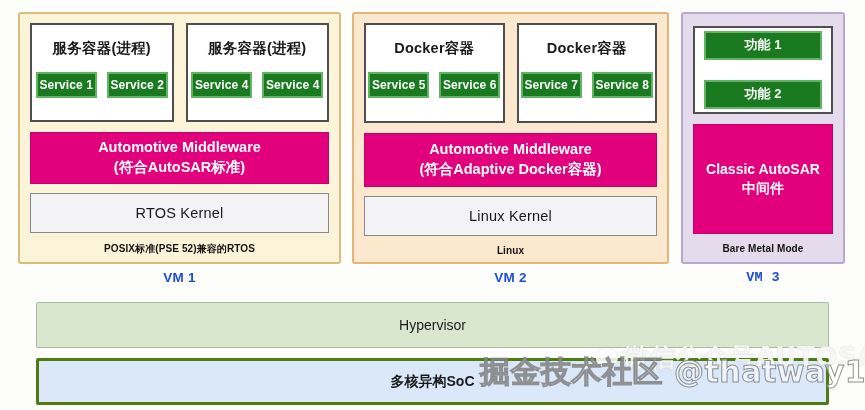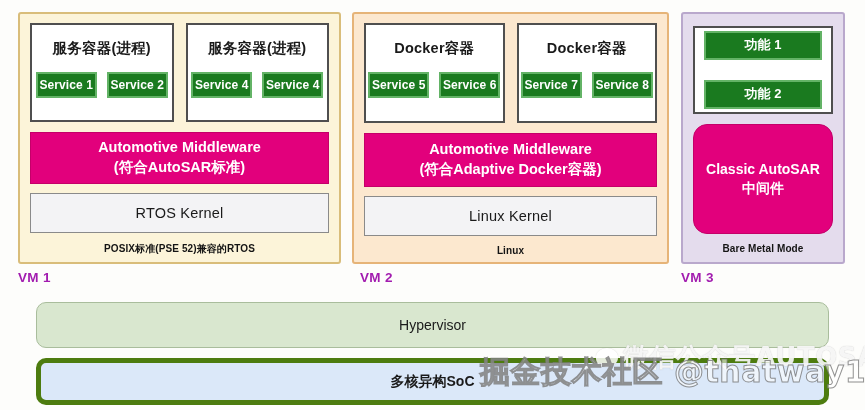--- a/index.html
+++ b/index.html
@@ -130,21 +130,20 @@
     text-align: center;
     font-size: 14.5px;
     font-weight: 600;
     line-height: 1.35;
     margin-top: 10px;
     height: 54px;
   }
   .middleware.tall {
     height: 110px;
     font-size: 14px;
-    border-radius: 14px;
   }
 
   
   .kernel {
     box-sizing: border-box;
     background: #f3f3f5;
     border: 1px solid #8a8a8a;
     color: #1a1a1a;
     font-size: 14.5px;
     height: 41px;
@@ -161,53 +160,53 @@
     font-size: 10px;
     font-weight: 700;
     color: #141414;
     margin-top: 9px;
     letter-spacing: .1px;
   }
 
   
   .vm-label {
     position: absolute;
-    text-align: left;
+    text-align: center;
     font-size: 13.5px;
     font-weight: 700;
-    color: #a21caf;
+    color: #1d4ed8;
     top: 270px;
     letter-spacing: .3px;
   }
   .vm-label.l1 { left: 18px;  width: 323px; }
-  .vm-label.l2 { left: 360px; width: 317px; }
-  .vm-label.l3 { left: 681px; width: 164px; }
+  .vm-label.l2 { left: 352px; width: 317px; }
+  .vm-label.l3 { left: 681px; width: 164px; font-family: Liberation Mono, monospace; }
 
   
   .bar {
     position: absolute;
     left: 36px;
     width: 793px;
     box-sizing: border-box;
     display: flex;
     align-items: center;
     justify-content: center;
     font-size: 14px;
     color: #1a1a1a;
-    border-radius: 10px;
+    border-radius: 2px;
   }
   .bar-hypervisor {
     top: 302px; height: 46px;
     background: #d9e7cf;
     border: 1px solid #a9bd9c;
   }
   .bar-soc {
     top: 358px; height: 47px;
     background: #dbe8f9;
-    border: 5px solid #4d7c0f;
+    border: 3px solid #4d7c0f;
     font-weight: 600;
   }
 
   
   .wm {
     position: absolute;
     pointer-events: none;
     white-space: nowrap;
     font-family: "DejaVu Sans", sans-serif;
   }

